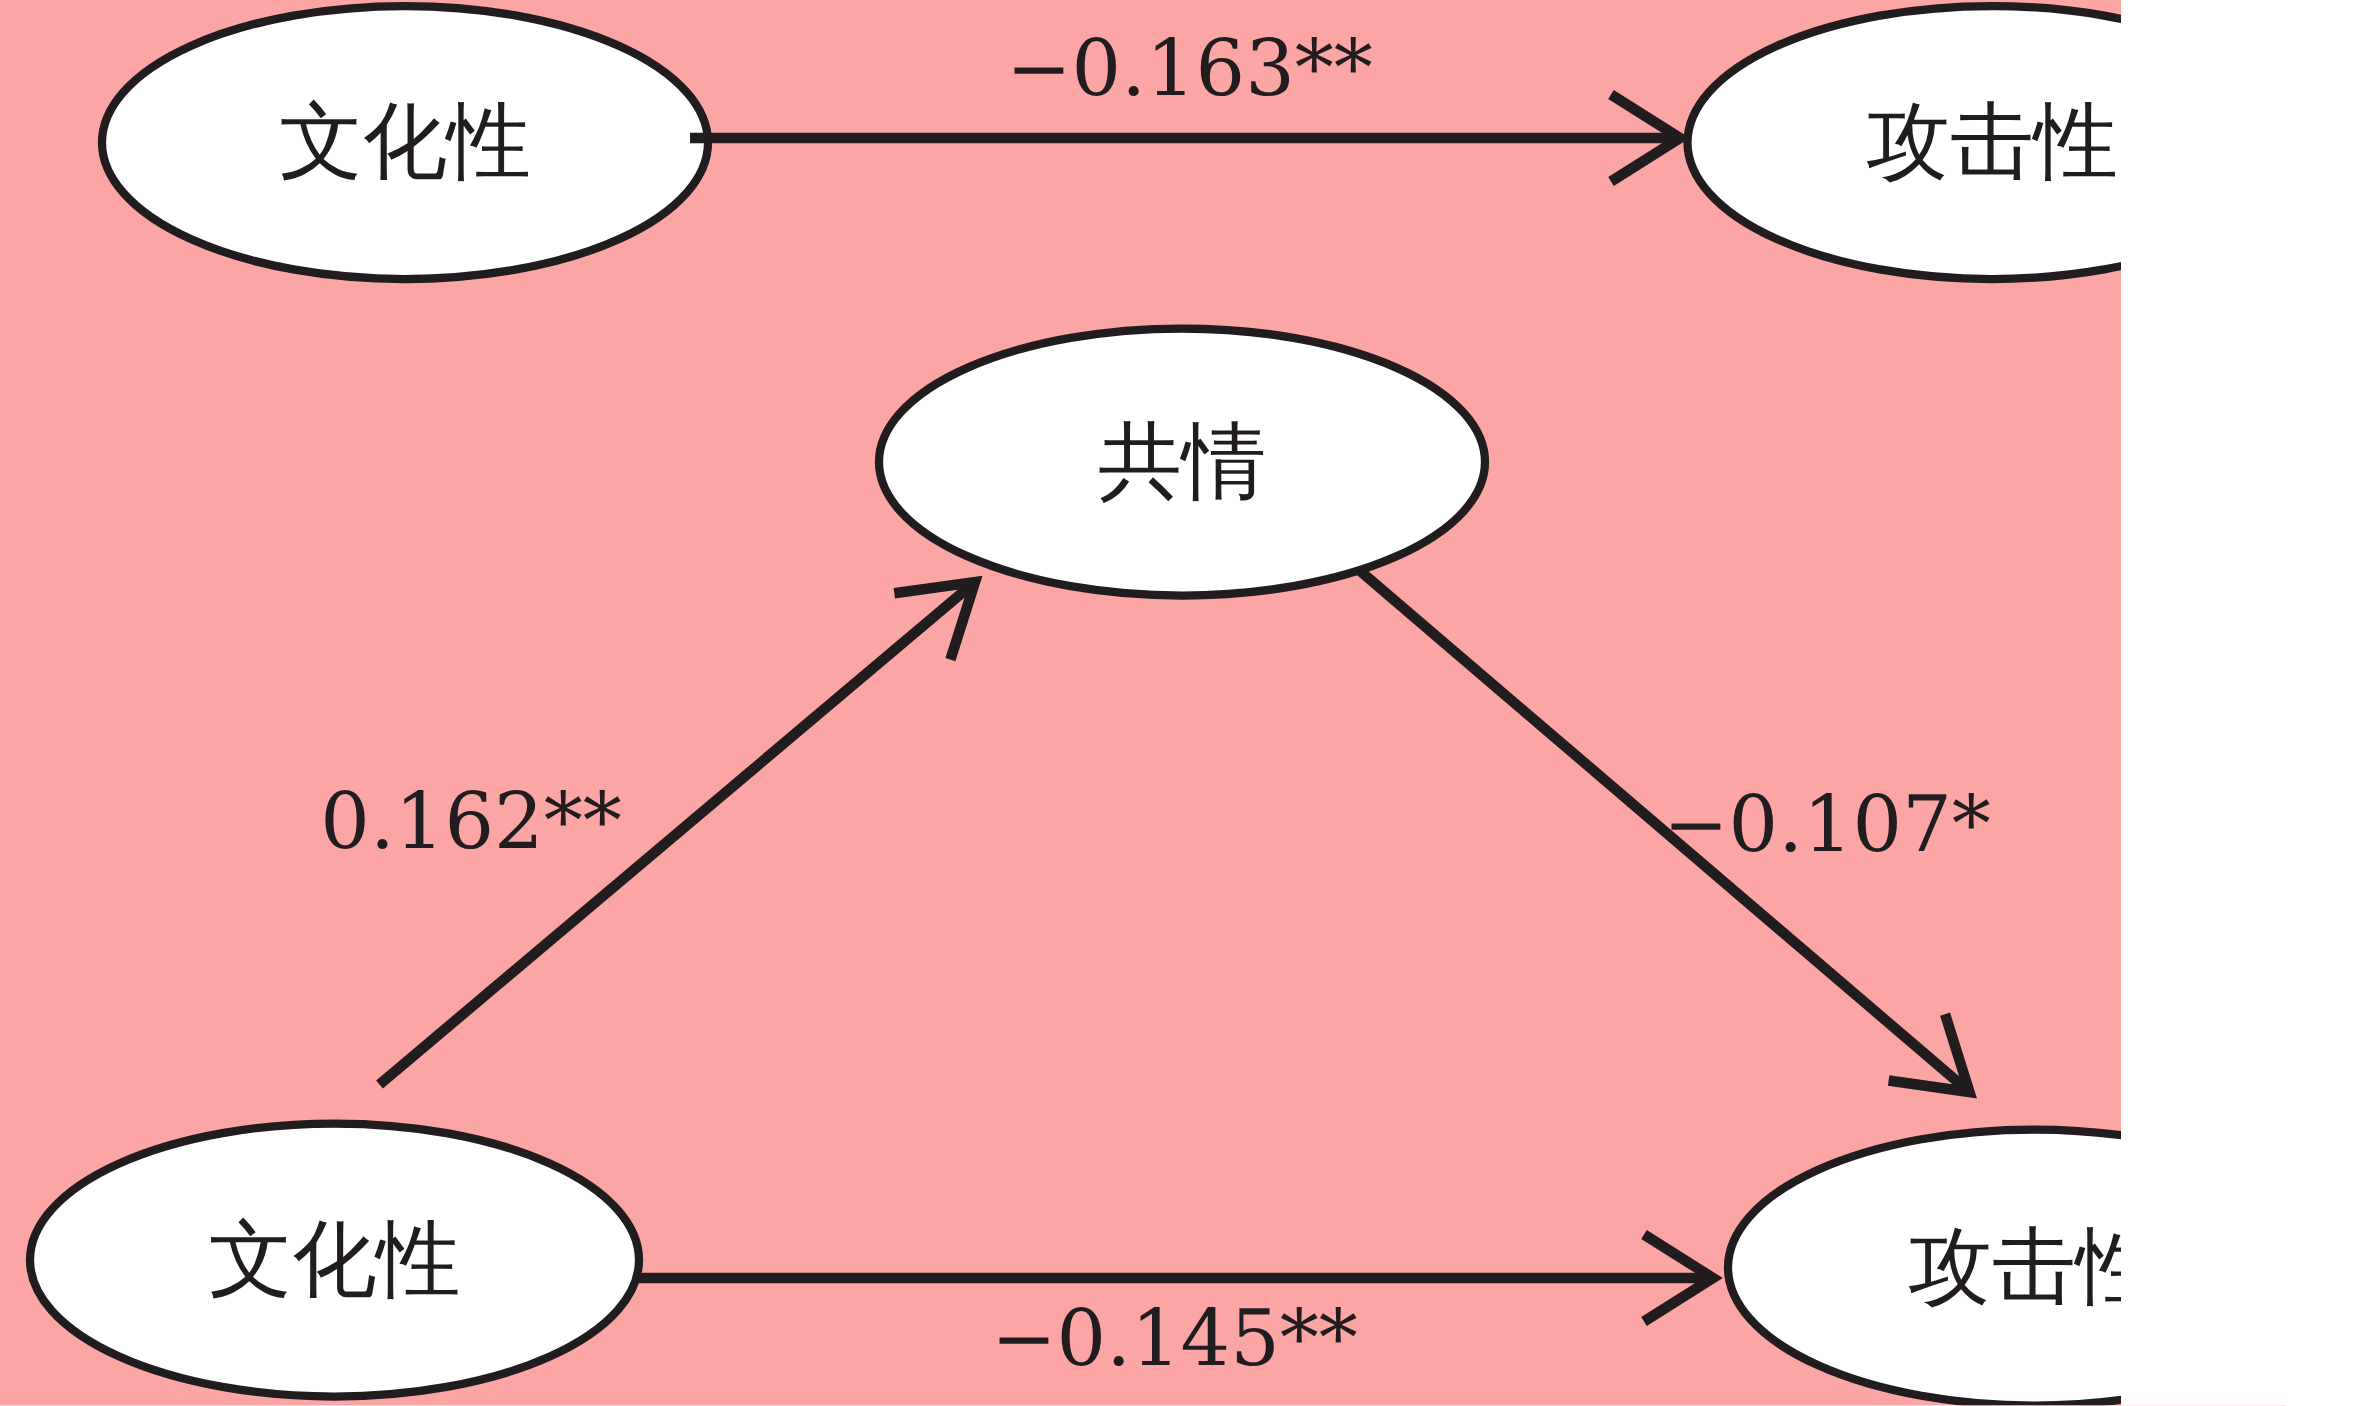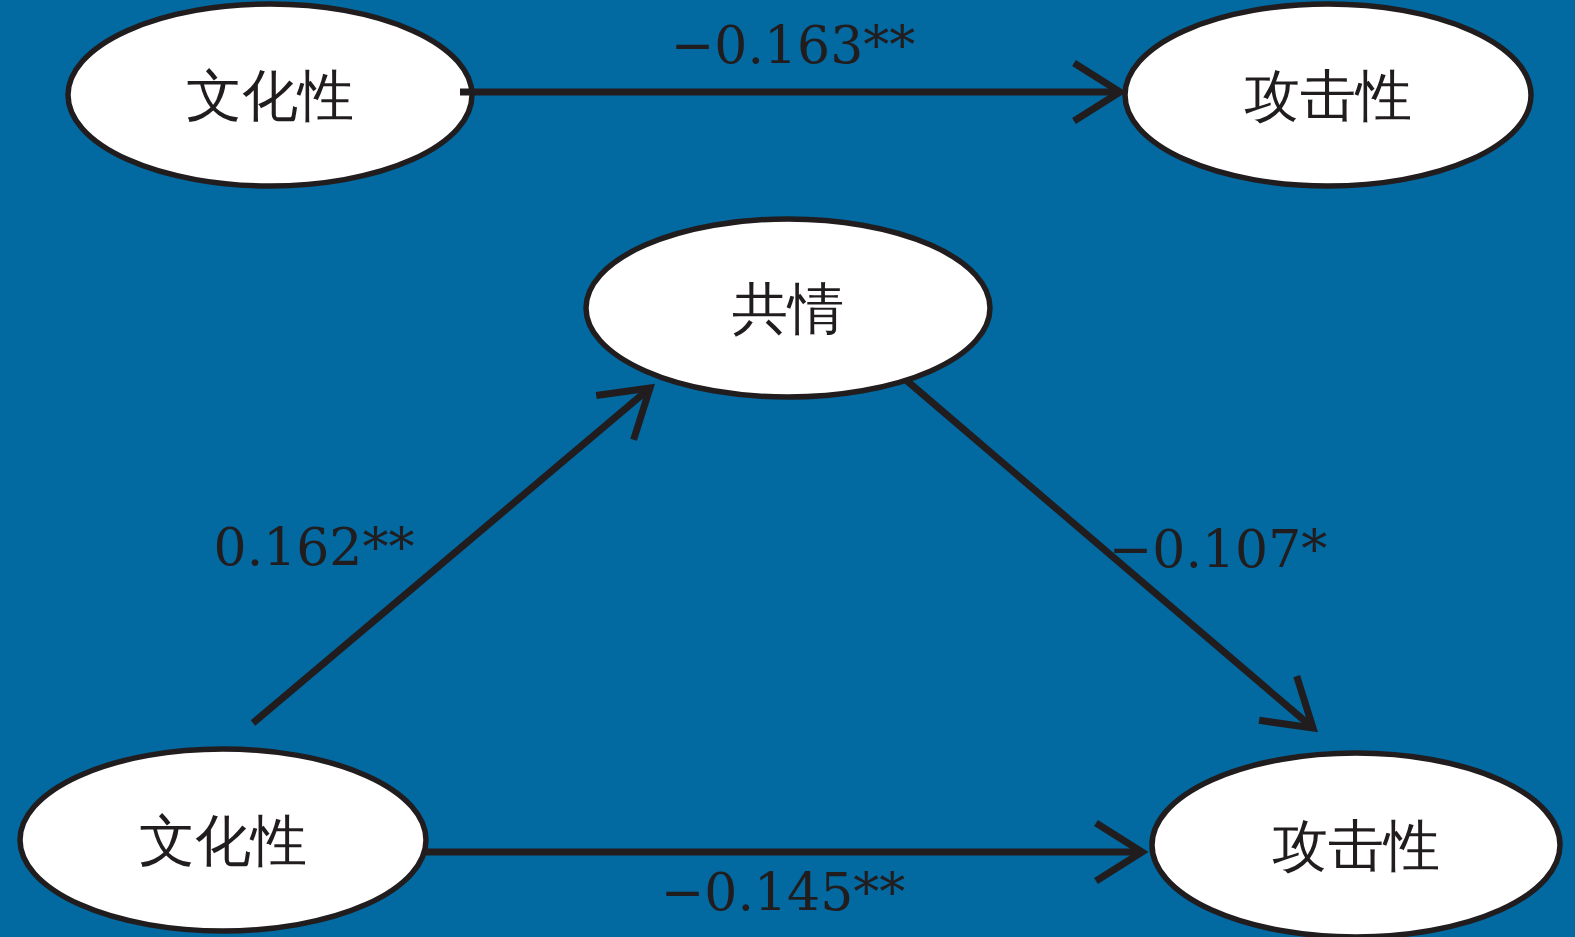--- a/index.html
+++ b/index.html
@@ -1,23 +1,23 @@
 <!DOCTYPE html>
 <html><head>
 <meta charset="utf-8">
 <style>
   html, body {
     margin: 0;
     padding: 0;
     background: #ffffff;
   }
   .figure-wrap {
-    width: 1575px;
+    width: 1414px;
     height: 937px;
-    background: #0369a1;
+    background: #fca5a5;
     overflow: hidden;
   }
   svg {
     display: block;
   }
   .node-shape {
     fill: #ffffff;
     stroke: #211d1e;
     stroke-width: 5.5;
   }

